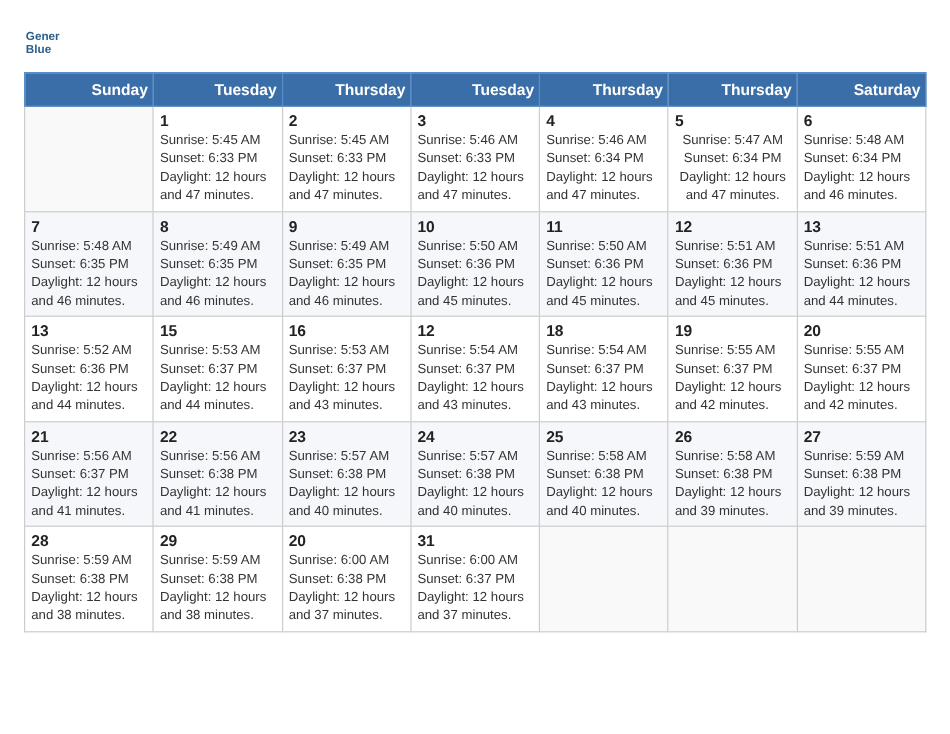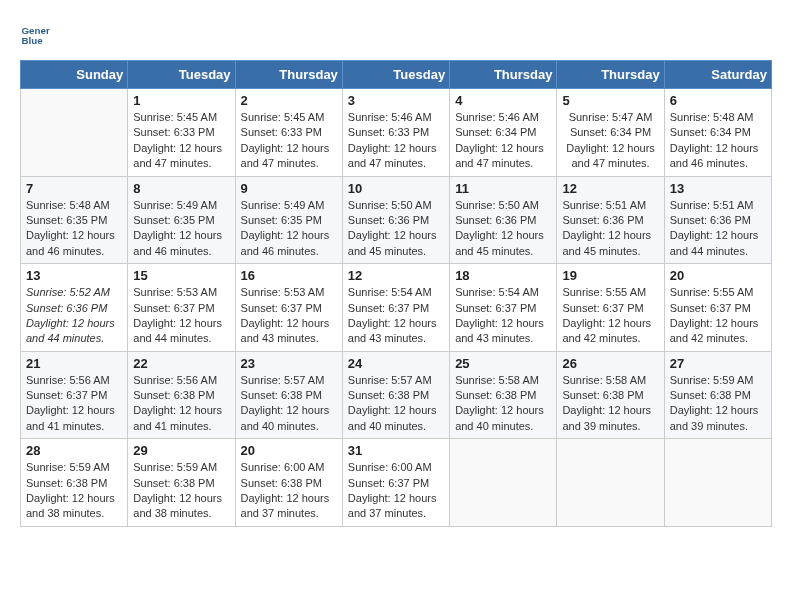--- a/index.html
+++ b/index.html
@@ -204,21 +204,21 @@
           <span class="day-num">13</span>
           <div class="day-info" style="white-space: pre-line;">Sunrise: 5:51 AM
 Sunset: 6:36 PM
 Daylight: 12 hours
 and 44 minutes.</div>
         </td>
       </tr>
       <tr>
         <td>
           <span class="day-num">13</span>
-          <div class="day-info" style="white-space: pre-line; font-style: italic;">Sunrise: 5:52 AM
+          <div class="day-info" style="white-space: pre-line;">Sunrise: 5:52 AM
 Sunset: 6:36 PM
 Daylight: 12 hours
 and 44 minutes.</div>
         </td>
         <td>
           <span class="day-num">15</span>
           <div class="day-info" style="white-space: pre-line;">Sunrise: 5:53 AM
 Sunset: 6:37 PM
 Daylight: 12 hours
 and 44 minutes.</div>

